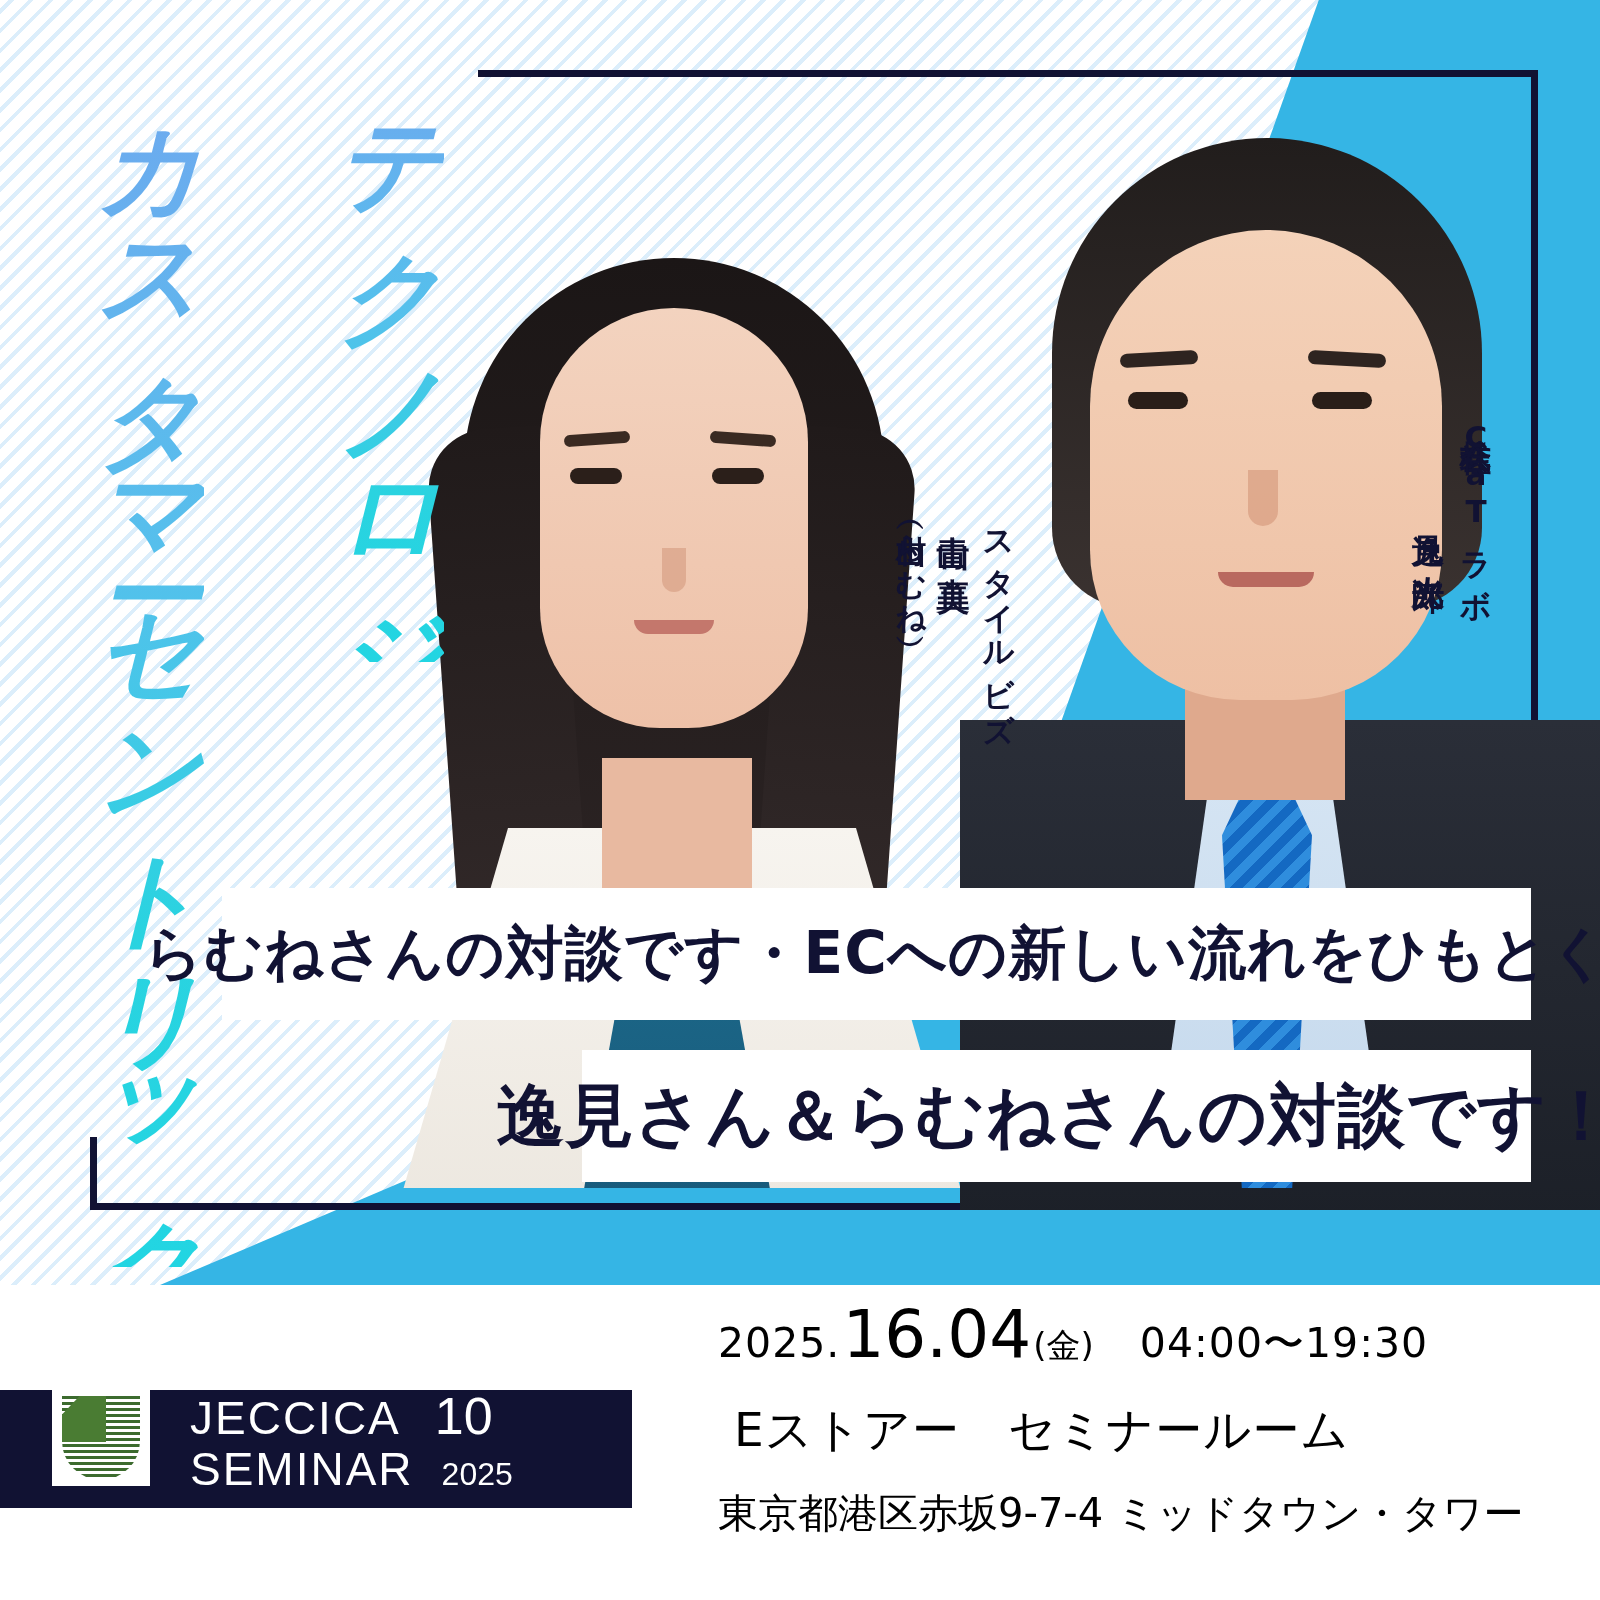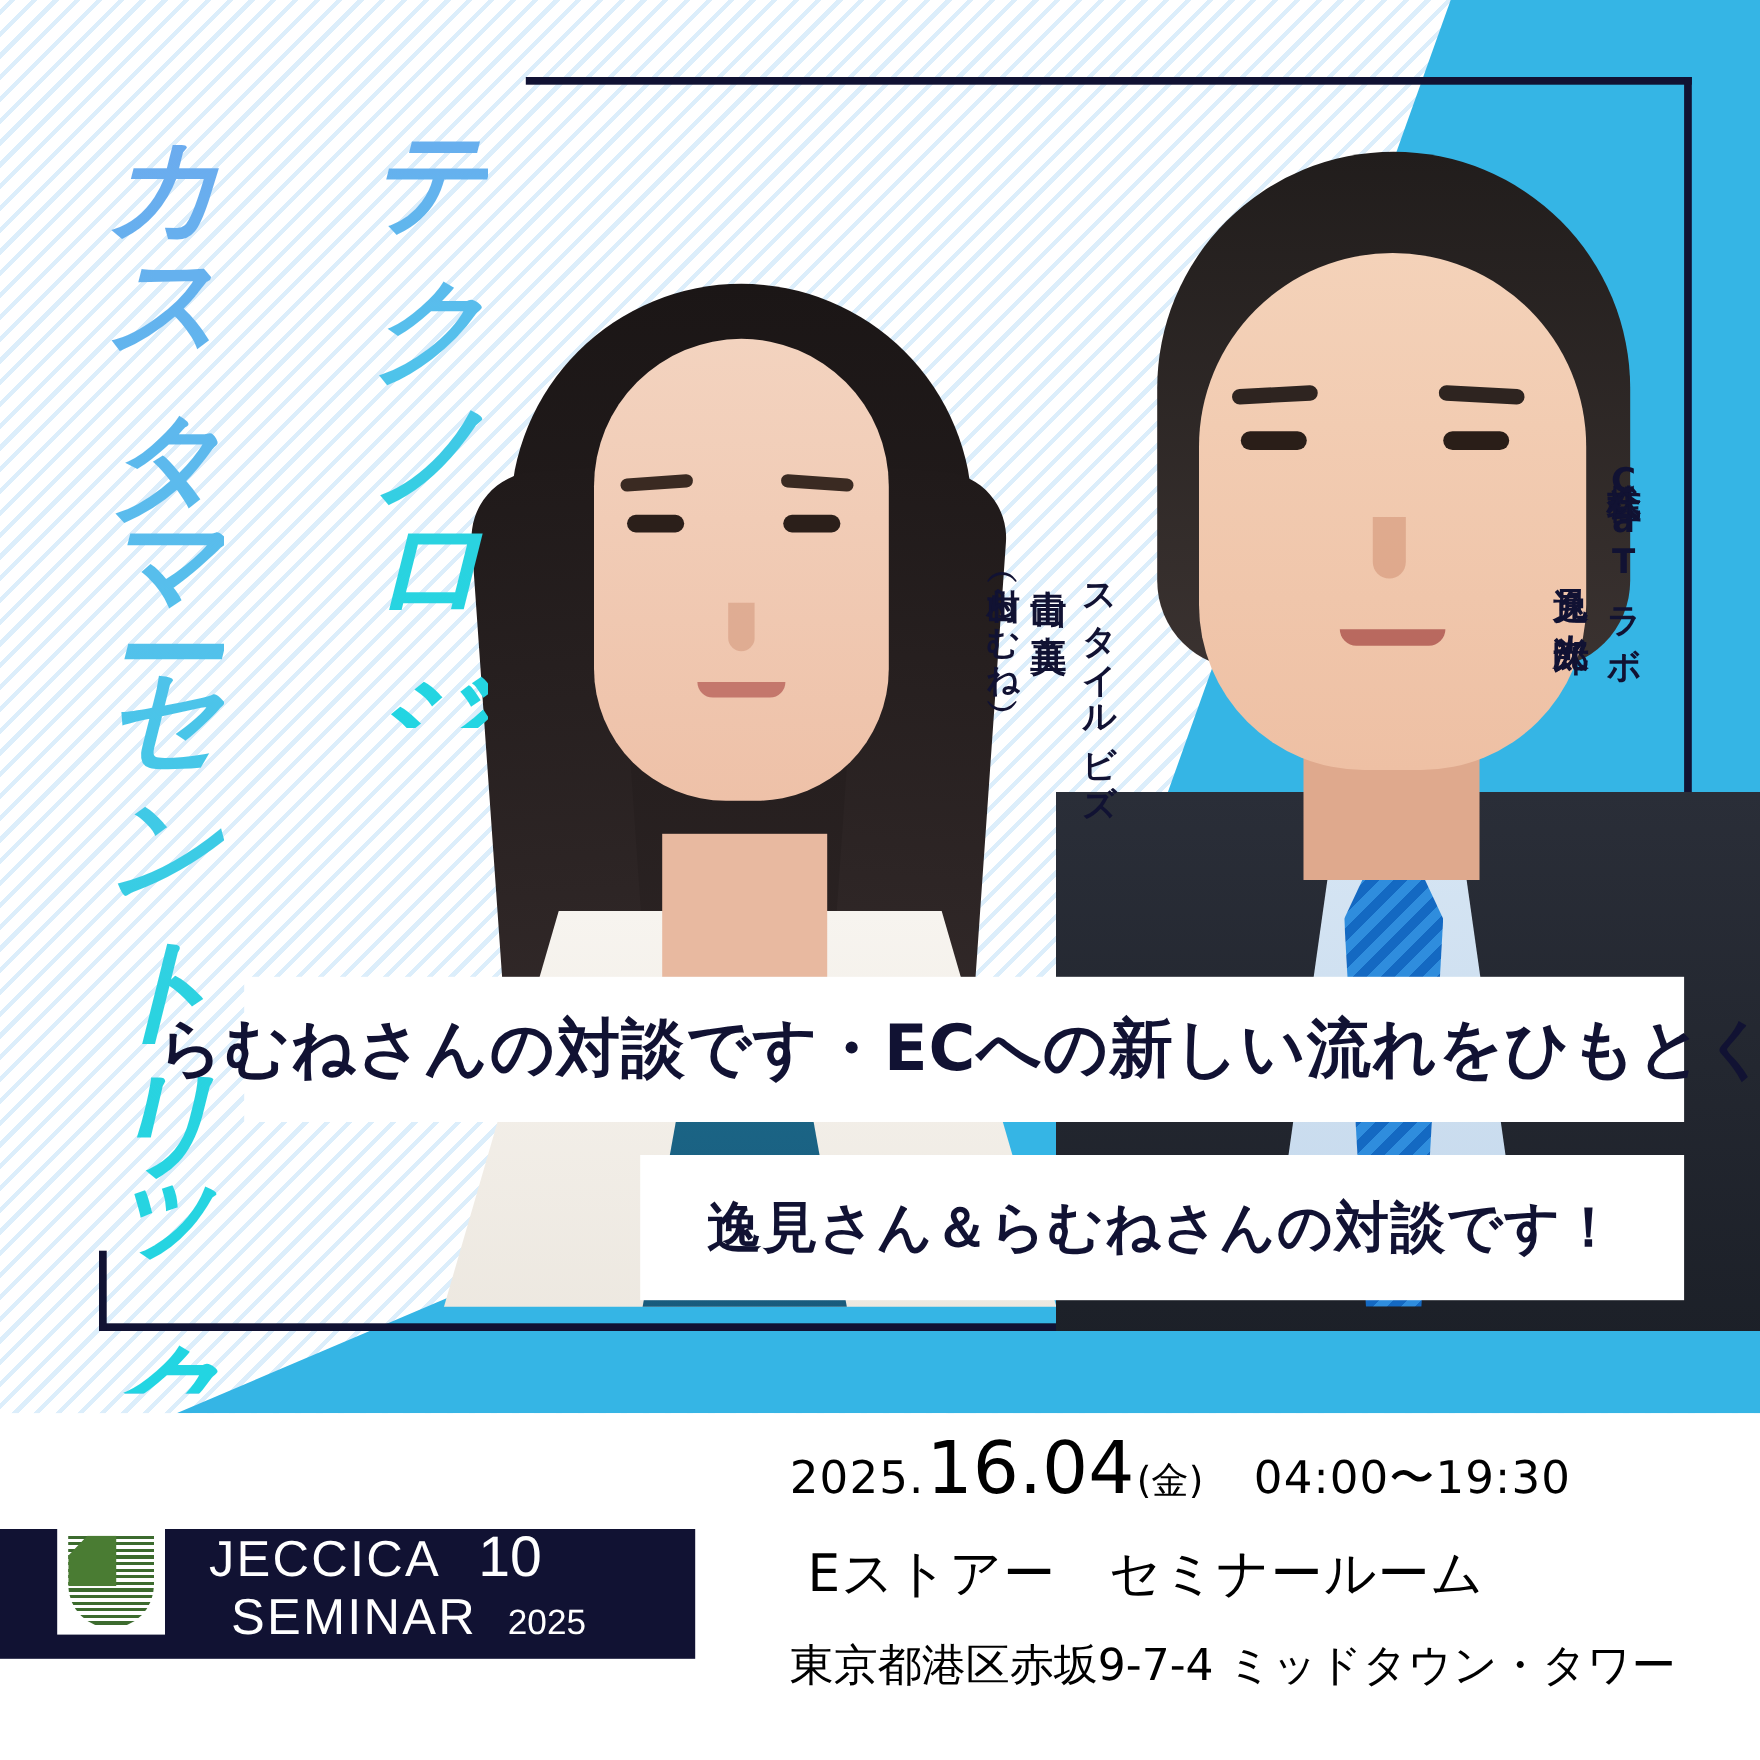--- a/index.html
+++ b/index.html
@@ -182,21 +182,21 @@
     background:#ffffff;
     display:flex; align-items:center;
     font-family:"DejaVu Sans","Liberation Sans",sans-serif;
     font-weight:bold;
     color:#111233;
     white-space:nowrap;
   }
   #bar-1 { left:222px; top:888px;  width:1309px; height:132px;
            font-size:58px; justify-content:center; letter-spacing:1px; }
   #bar-2 { left:582px; top:1050px; width:949px;  height:132px;
-           font-size:50px; justify-content:center; letter-spacing:1px; }
+           font-size:68px; justify-content:center; letter-spacing:1px; }
 
   
   #bottom {
     position:absolute; left:0; top:1285px; width:1600px; height:315px;
     background:#ffffff;
   }
   
   #logo-block {
     position:absolute; left:0; top:1390px; width:632px; height:118px;
     background:#111233;
@@ -211,21 +211,21 @@
     background:repeating-linear-gradient(#3c6b2e 0 3px,#ffffff 3px 6px);
     border-radius:0 0 39px 39px;
   }
   #logo-sq2 {
     position:absolute; left:10px; top:6px; width:44px; height:46px;
     background:#4a7c33;
     clip-path:polygon(0% 40%,40% 0%,100% 0%,100% 100%,0% 100%);
   }
   #logo-text { margin-left:40px; color:#ffffff; line-height:1.0; }
   #logo-l1 { display:flex; align-items:baseline; }
-  #logo-l2 { display:flex; align-items:baseline; margin-top:4px;margin-left:20px; }
+  #logo-l2 { display:flex; align-items:baseline; margin-top:4px; }
   #logo-jeccica { font-size:46px; letter-spacing:2px; font-weight:400; }
   #logo-seminar { font-size:46px; letter-spacing:2px; font-weight:400; }
   #logo-month   { font-size:52px; margin-left:34px; font-weight:400; }
   #logo-year    { font-size:32px; margin-left:28px; font-weight:400; }
 
   
   #details {
     position:absolute; left:718px; top:1296px; width:860px;
     font-family:"DejaVu Sans","Liberation Sans",sans-serif;
     color:#000000;

